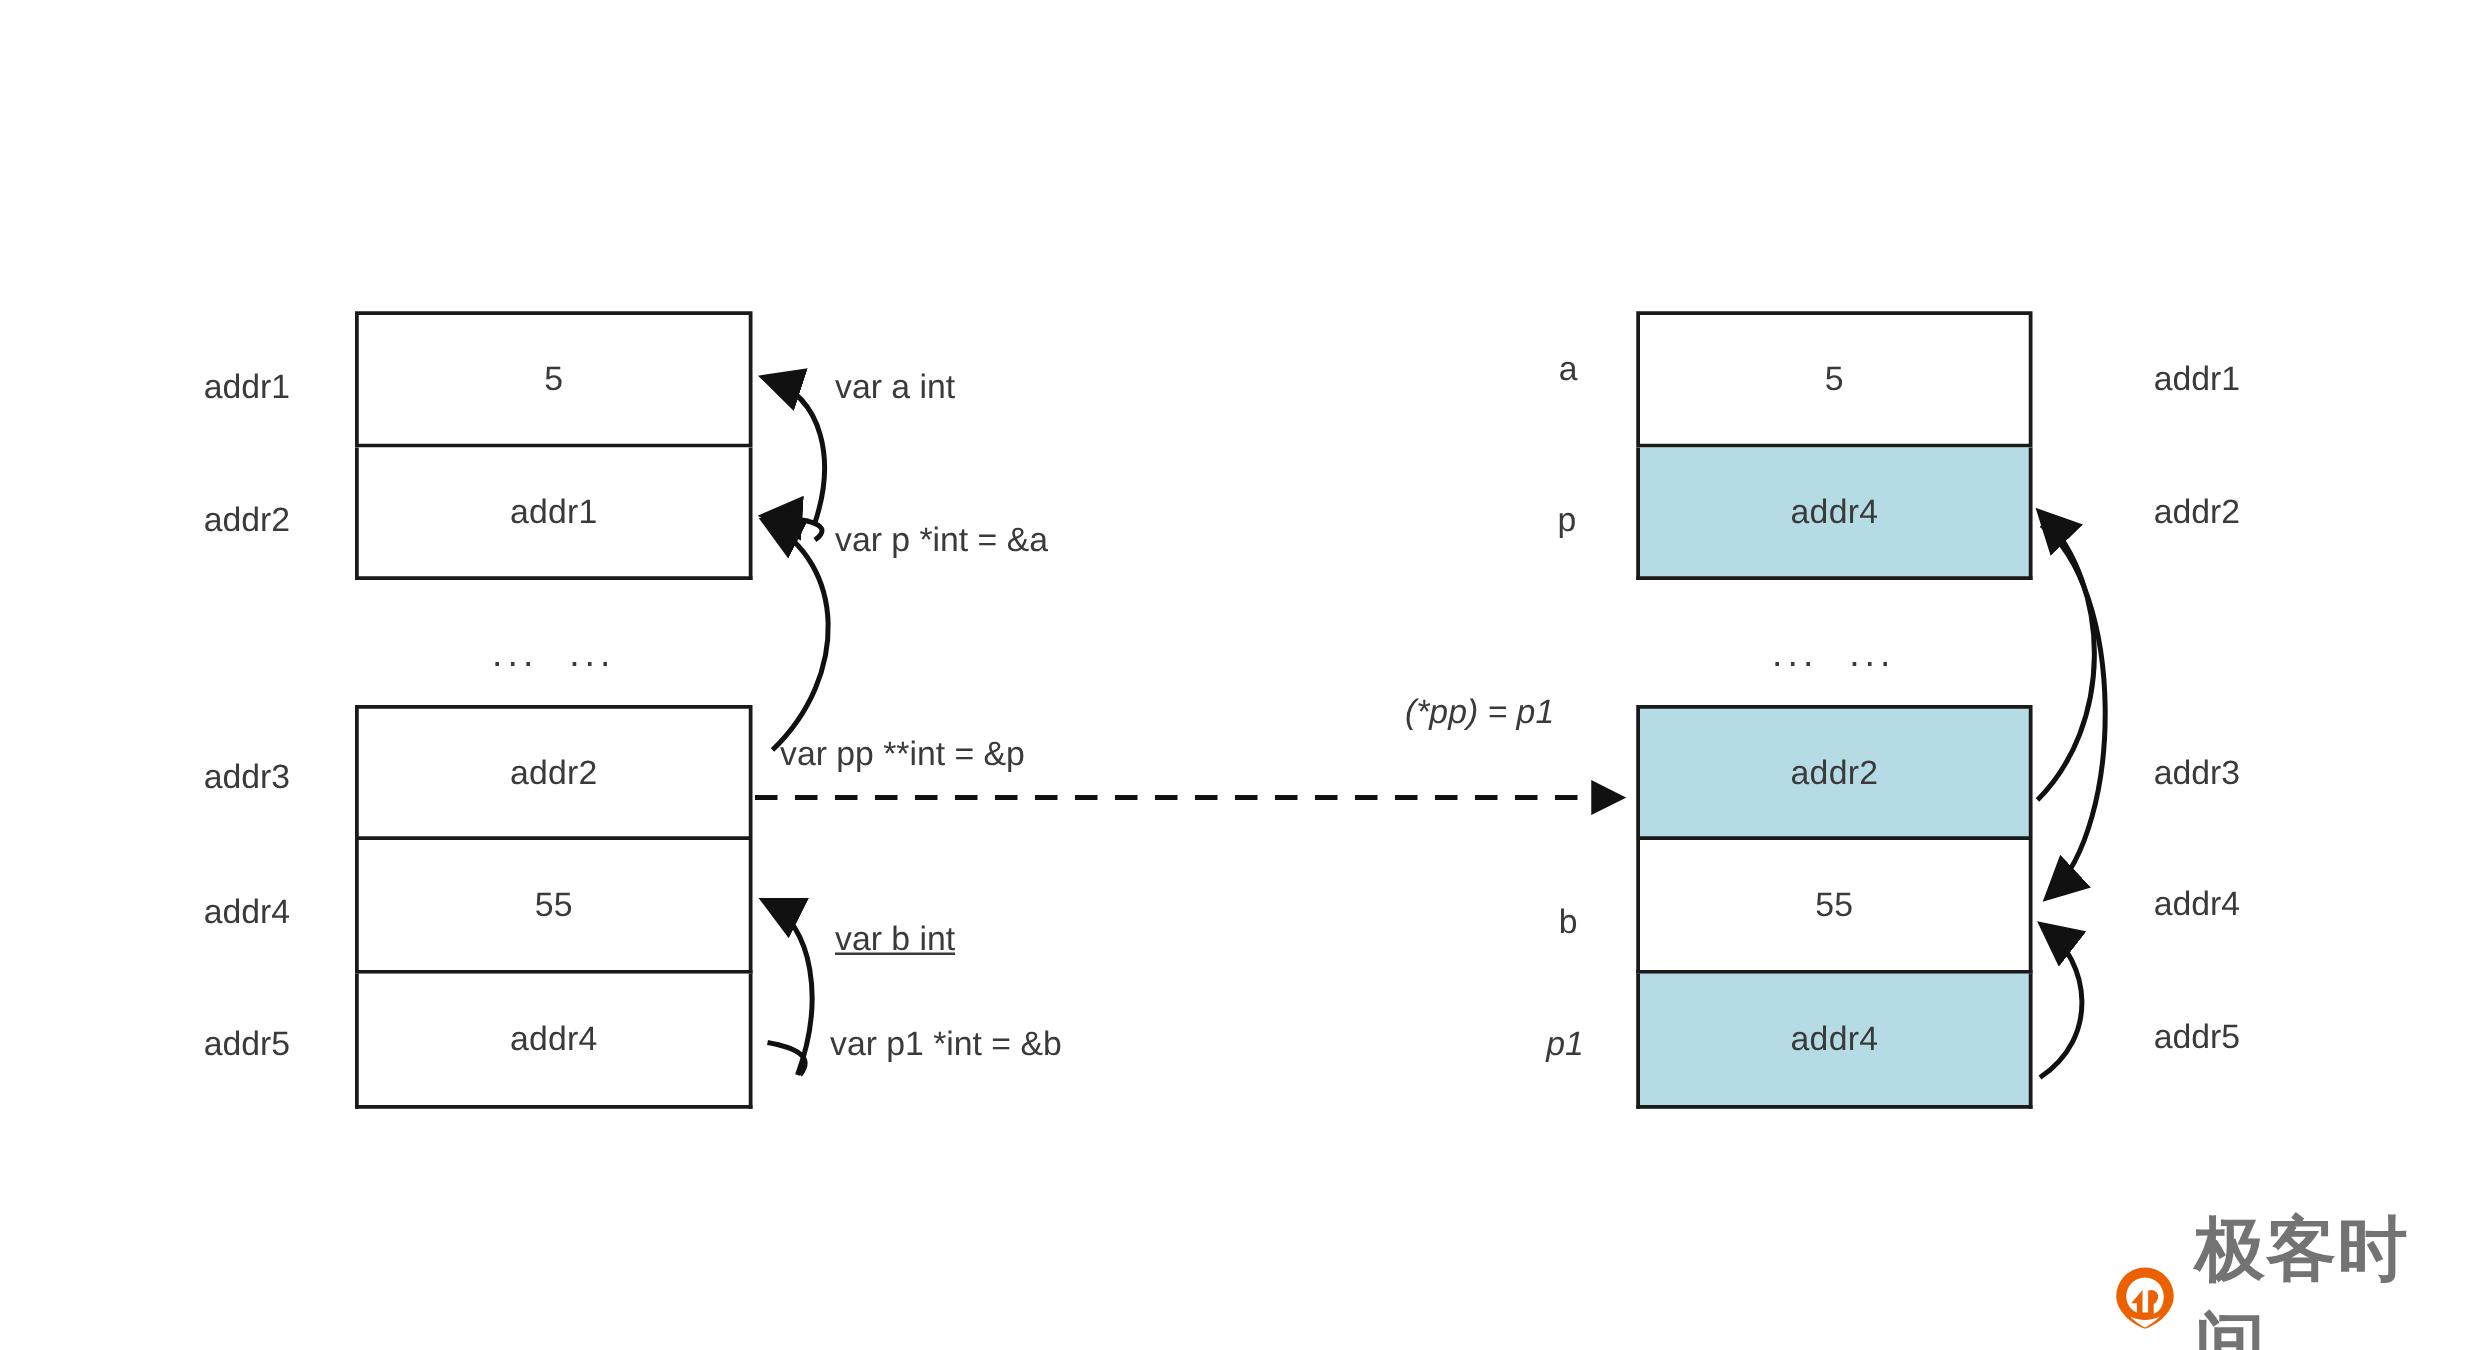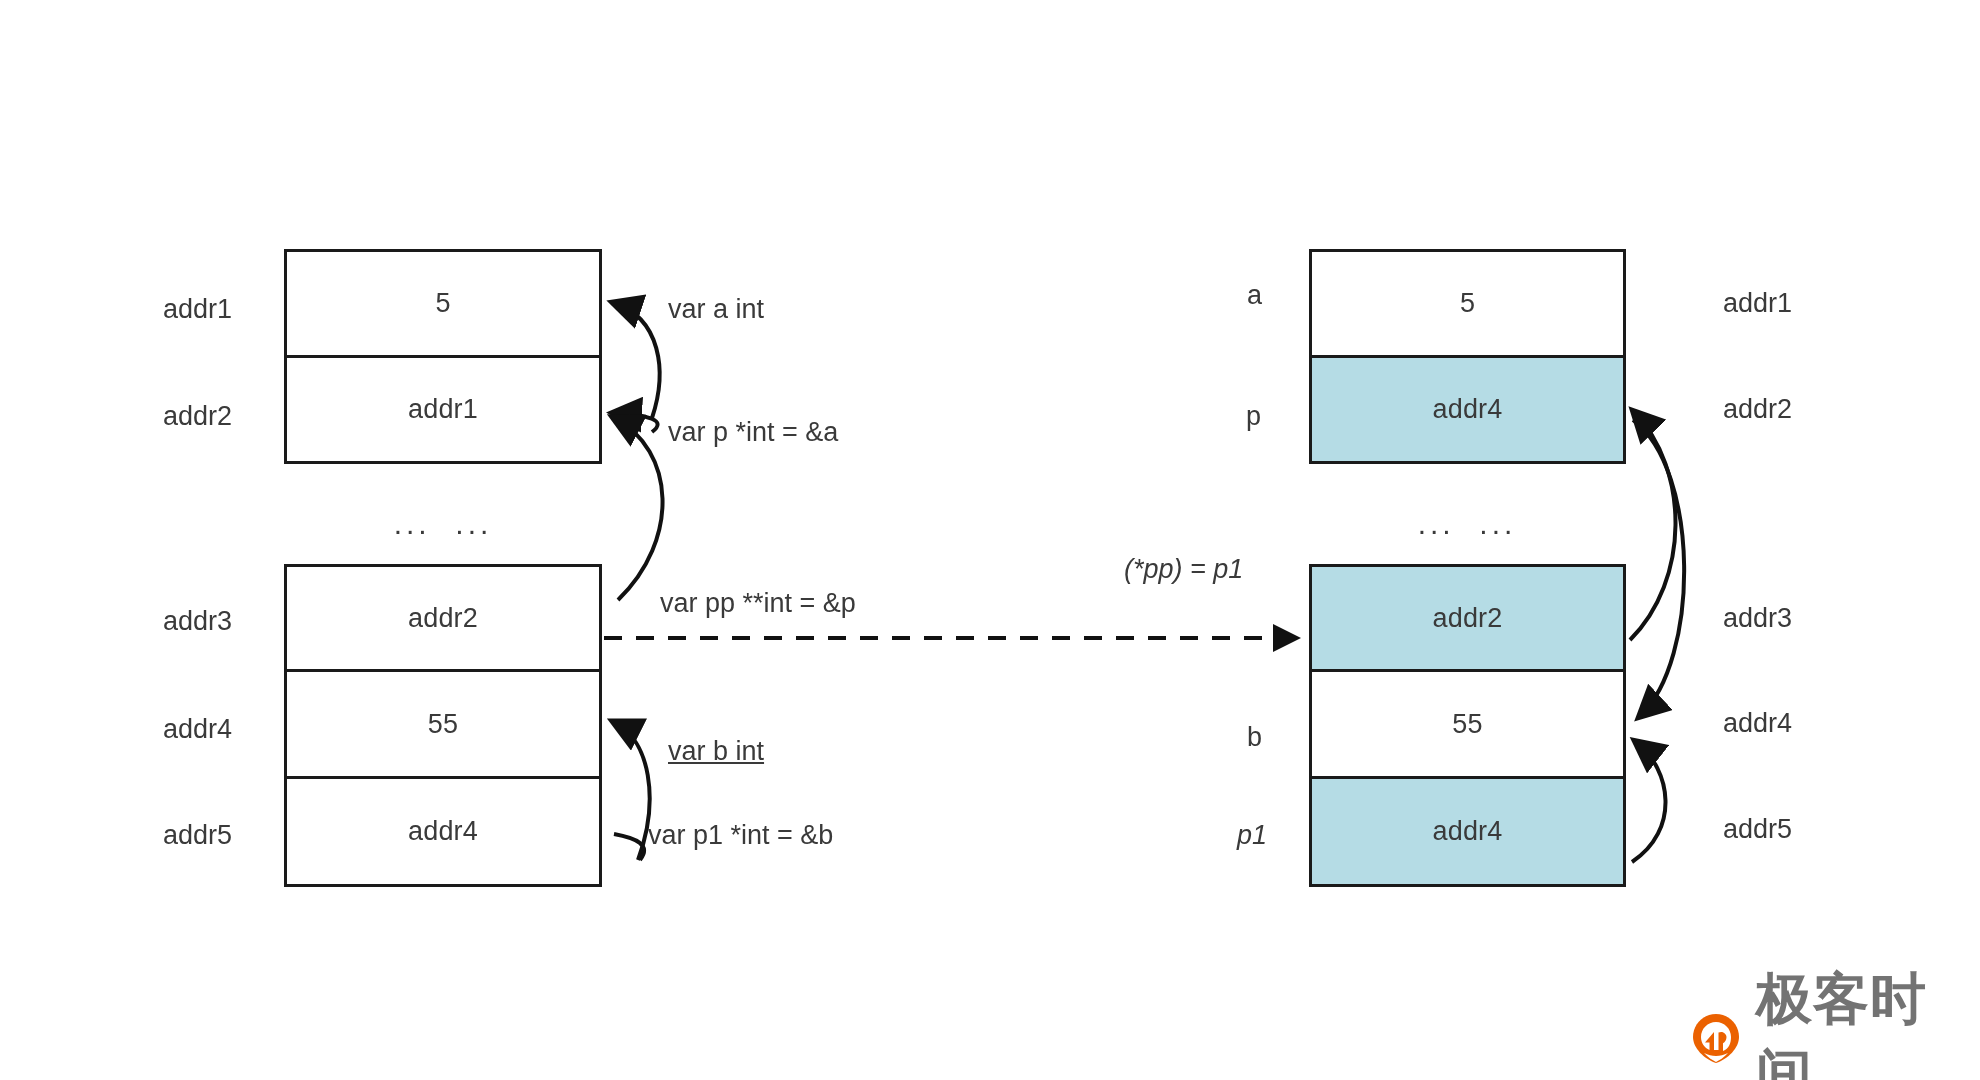--- a/index.html
+++ b/index.html
@@ -139,23 +139,23 @@
   </div>
   <div class="cell stack-mid" style="left:284px; top:672px; width:318px; height:107px;">
     <span>55</span>
   </div>
   <div class="cell stack-mid" style="left:284px; top:779px; width:318px; height:108px;">
     <span>addr4</span>
   </div>
 
   <div class="txt" style="left:668px; top:280px;margin-top:16px;">var a int</div>
   <div class="txt" style="left:668px; top:403px;margin-top:16px;">var p *int = &amp;a</div>
-  <div class="txt" style="left:660px; top:590px;">var pp **int = &amp;p</div>
+  <div class="txt" style="left:624px; top:590px;">var pp **int = &amp;p</div>
   <div class="txt" style="left:668px; top:738px;text-decoration:underline;">var b int</div>
-  <div class="txt" style="left:648px; top:822px;">var p1 *int = &amp;b</div>
+  <div class="txt" style="left:664px; top:822px;">var p1 *int = &amp;b</div>
 
   <div class="txt" style="left:1124px; top:556px;font-style:italic;">(*pp) = p1</div>
 
   <div class="txt" style="left:1247px; top:282px;">a</div>
   <div class="txt" style="left:1246px; top:403px;">p</div>
   <div class="txt" style="left:1247px; top:724px;">b</div>
   <div class="txt" style="left:1237px; top:822px;font-style:italic;">p1</div>
 
   <div class="cell" style="left:1309px; top:249px; width:317px; height:109px;">
     <span>5</span>

